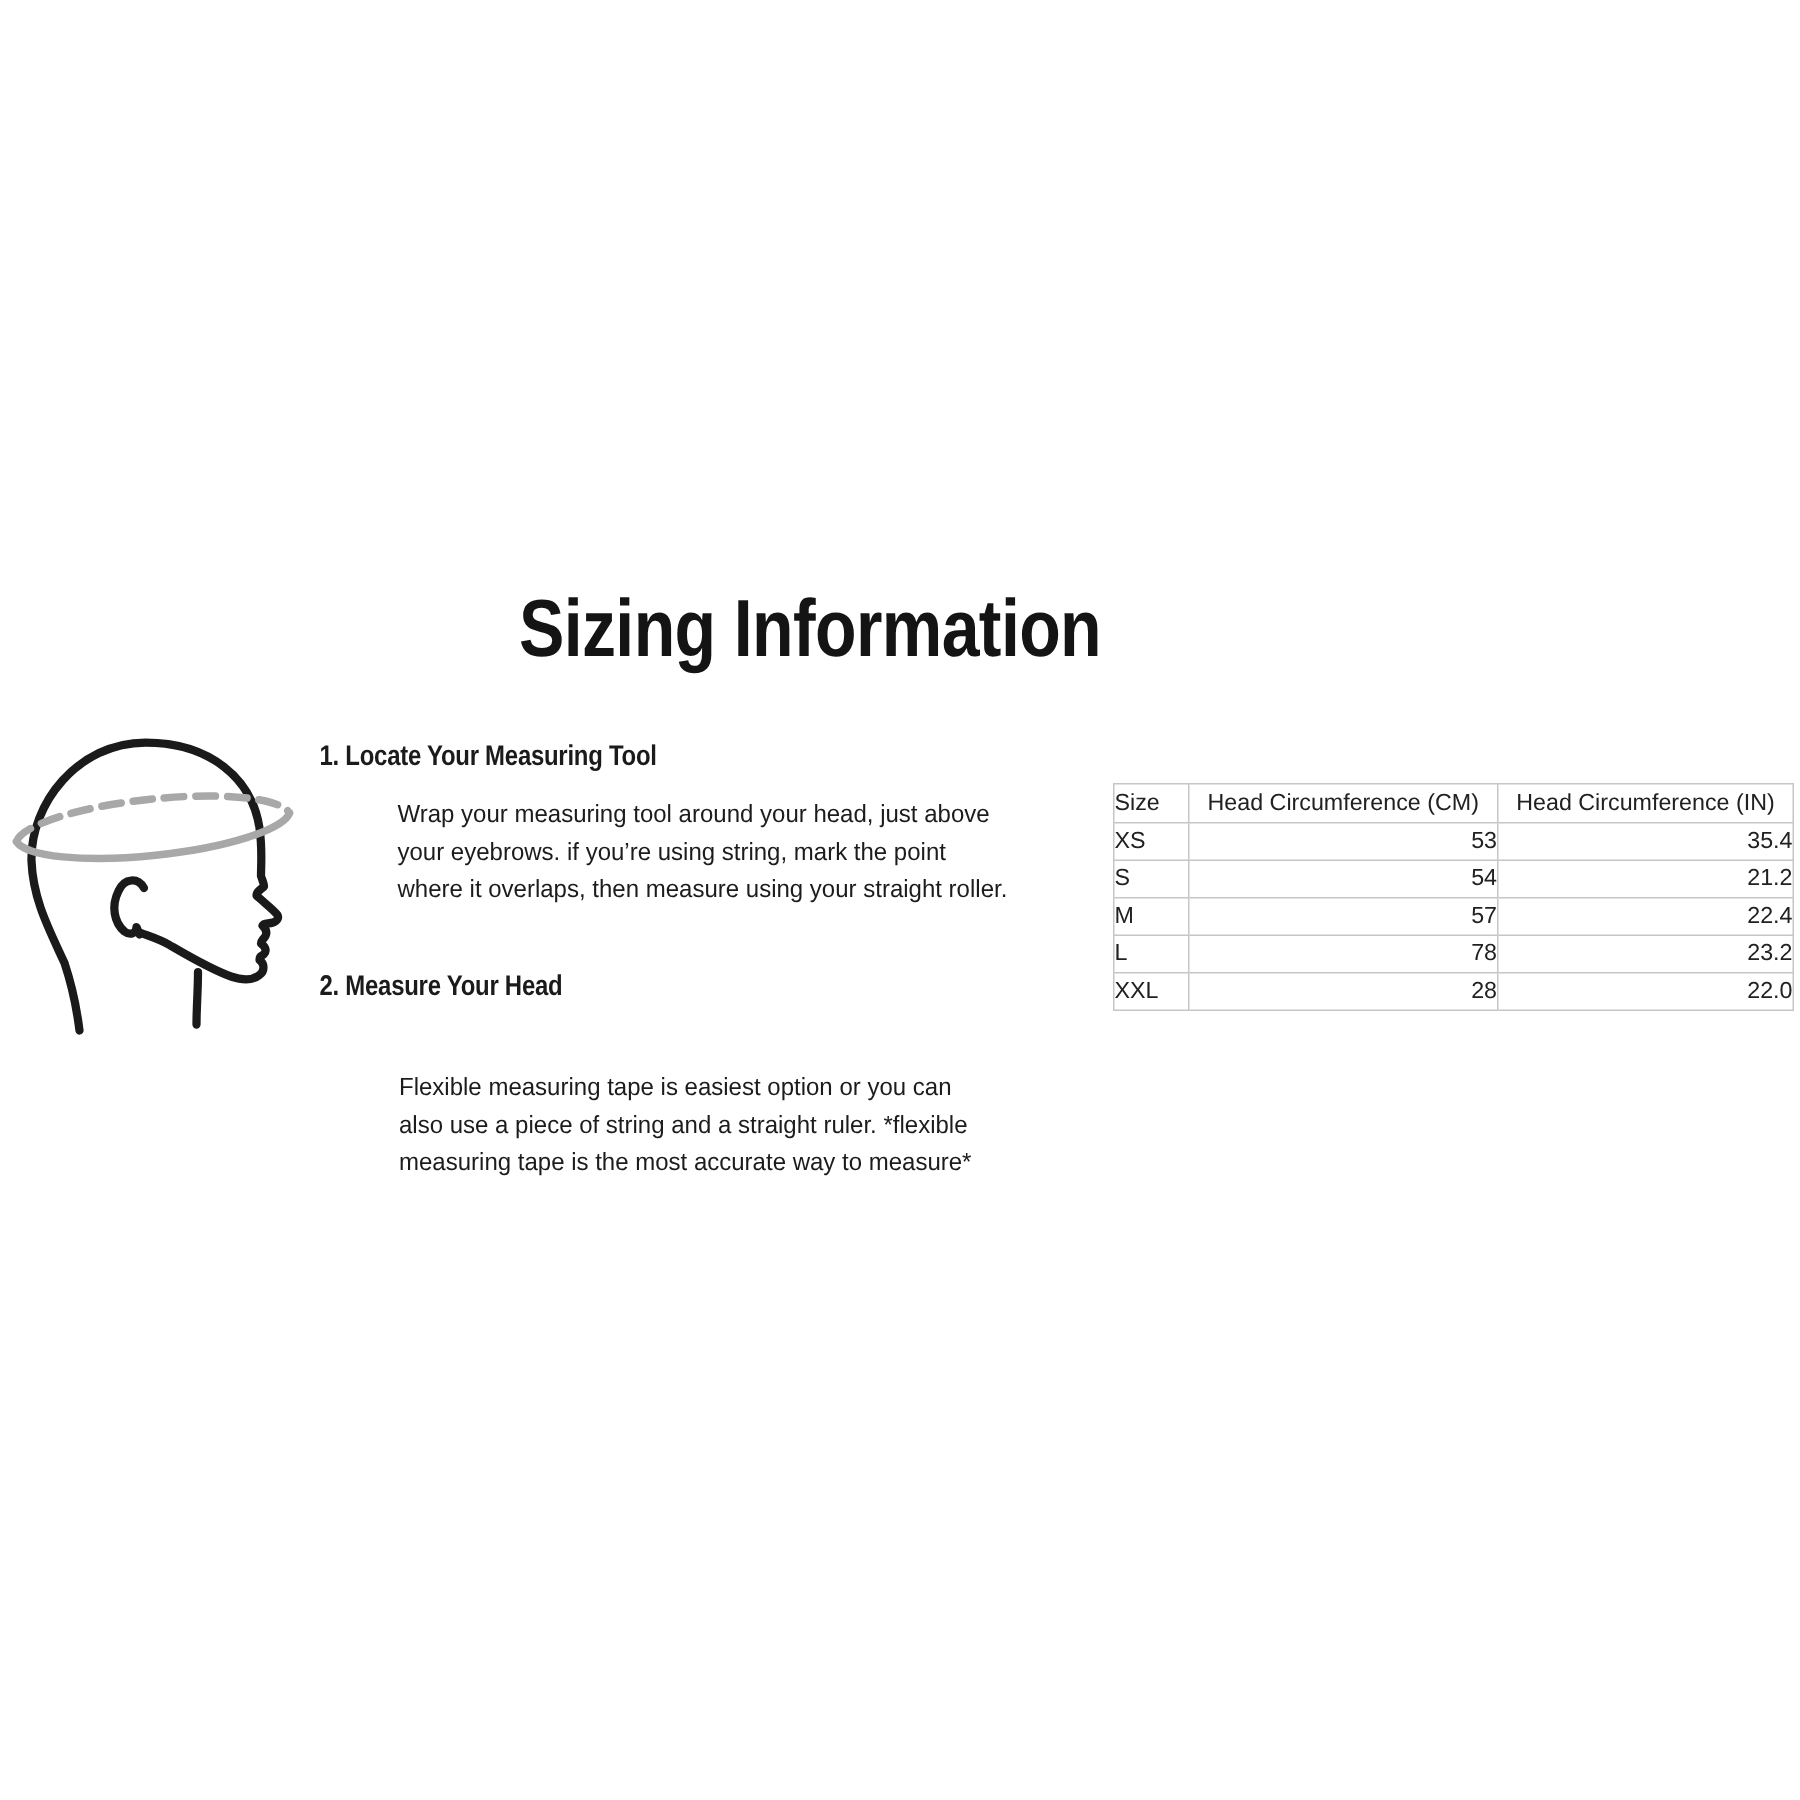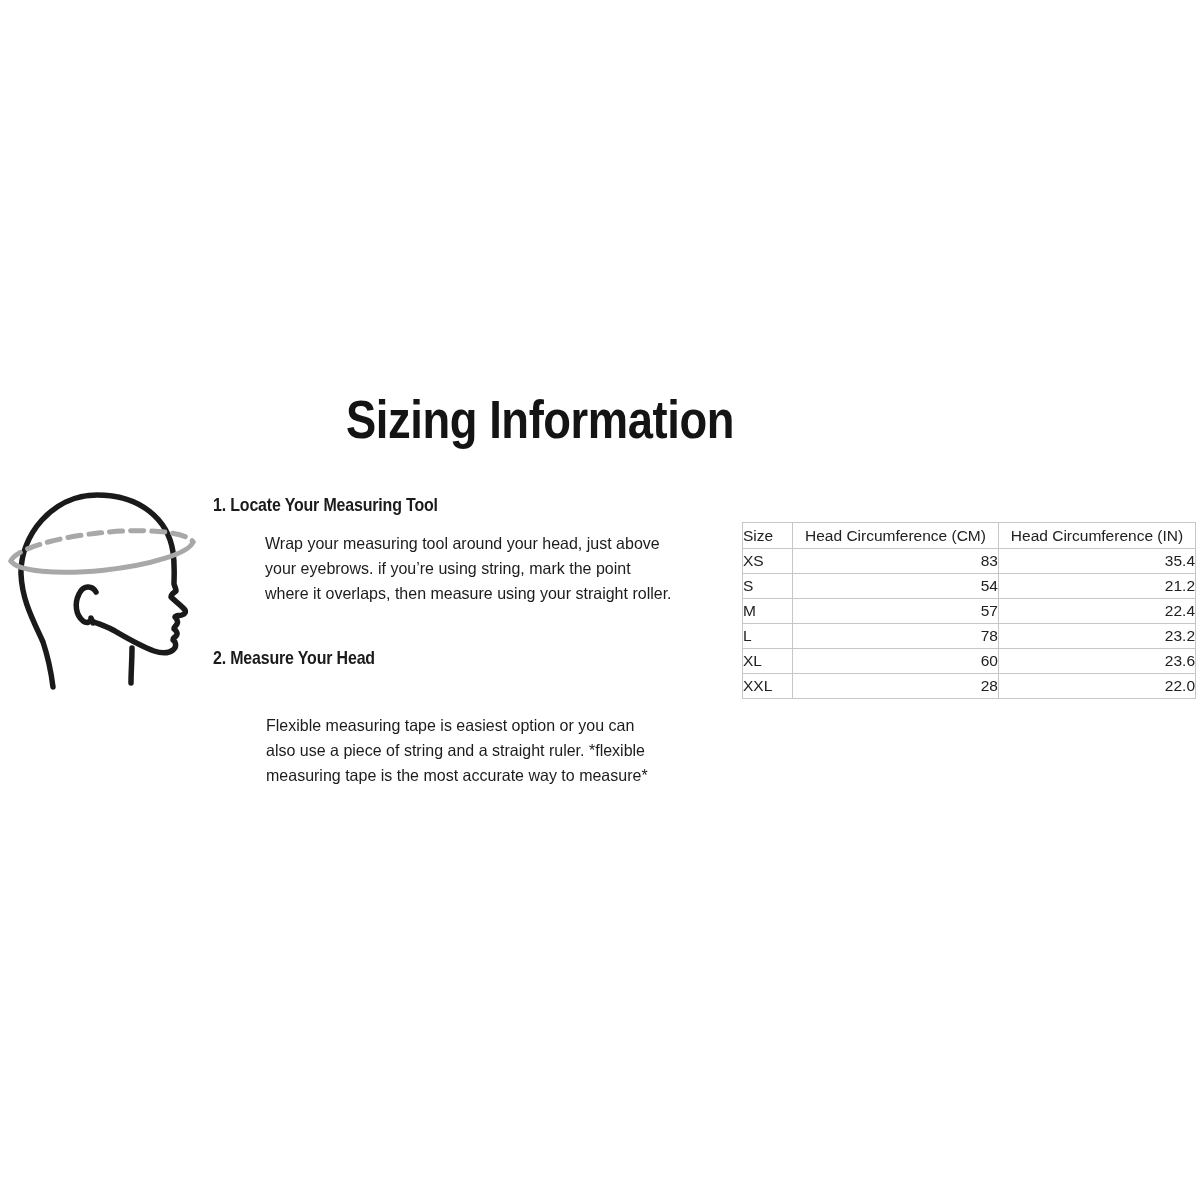--- a/index.html
+++ b/index.html
@@ -151,42 +151,37 @@
   <thead>
     <tr>
       <th class="h-size">Size</th>
       <th class="h-cm">Head Circumference (CM)</th>
       <th class="h-in">Head Circumference (IN)</th>
     </tr>
   </thead>
   <tbody>
       <tr>
         <td class="c-size">XS</td>
-        <td class="c-num">83</td>
+        <td class="c-num">53</td>
         <td class="c-num">35.4</td>
       </tr>
       <tr>
         <td class="c-size">S</td>
         <td class="c-num">54</td>
         <td class="c-num">21.2</td>
       </tr>
       <tr>
         <td class="c-size">M</td>
         <td class="c-num">57</td>
         <td class="c-num">22.4</td>
       </tr>
       <tr>
         <td class="c-size">L</td>
         <td class="c-num">78</td>
         <td class="c-num">23.2</td>
       </tr>
       <tr>
-        <td class="c-size">XL</td>
-        <td class="c-num">60</td>
-        <td class="c-num">23.6</td>
-      </tr>
-      <tr>
         <td class="c-size">XXL</td>
         <td class="c-num">28</td>
         <td class="c-num">22.0</td>
       </tr>
     </tbody>
 </table>
 
 </body></html>

